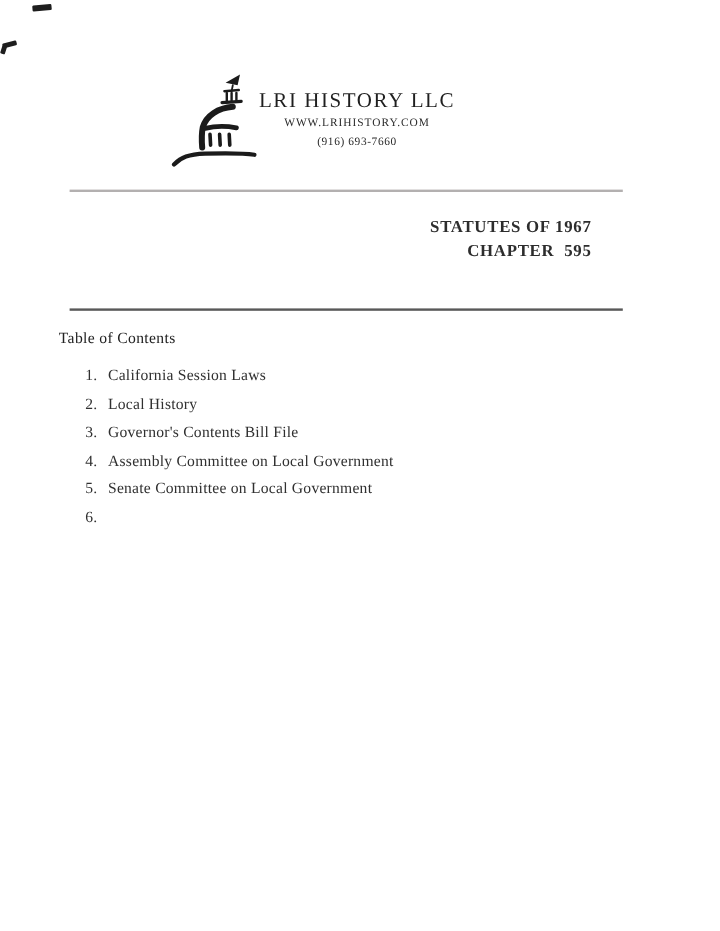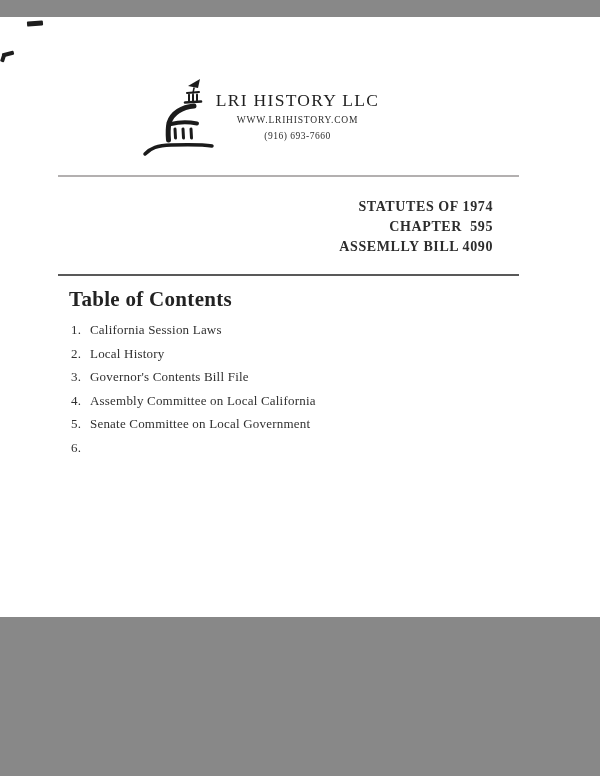--- a/index.html
+++ b/index.html
@@ -1,23 +1,23 @@
 <!DOCTYPE html>
 <html><head>
 <meta charset="utf-8">
 <style>
   html,body{margin:0;padding:0;background:#888;}
   .page{
     position:relative;
-    width:600px;height:600px;
+    width:600px;height:776px;
     background:#ffffff;
     overflow:hidden;
     font-family:"Liberation Serif", serif;
     color:#262626;
-    margin:17px auto;
+    margin:0 auto;
   }
   
   .artifact1{
     position:absolute;left:27px;top:4px;width:16px;height:5px;
     background:#1e1e1e;border-radius:1px;transform:rotate(-5deg);
   }
   .artifact2{
     position:absolute;left:1px;top:33px;width:13px;height:11px;
   }
   .artifact2 .a2a{position:absolute;left:1px;top:2px;width:12px;height:4px;background:#1e1e1e;transform:rotate(-14deg);border-radius:1px;}
@@ -52,22 +52,22 @@
     position:absolute;right:107px;top:180px;
     text-align:right;
     font-weight:bold;
     font-size:14px;line-height:20px;letter-spacing:0.6px;
     color:#2d2d2d;
   }
   .case-line{white-space:pre-wrap;}
 
   
   .toc-title{
-    position:absolute;left:69px;top:273px;
-    font-size:21px;font-weight:bold;letter-spacing:0.3px;
+    position:absolute;left:49px;top:273px;
+    font-size:13px;font-weight:normal;letter-spacing:0.3px;
     color:#222222;line-height:18px;
   }
   .toc-list{
     position:absolute;left:71px;top:305px;width:430px;
     list-style:none;margin:0;padding:0;
   }
   .toc-item{
     display:flex;
     font-size:13px;line-height:15px;letter-spacing:0.2px;
     color:#303030;
@@ -113,23 +113,22 @@
 
   <div class="header-text">
     <div class="company-name">LRI HISTORY LLC</div>
     <div class="contact-line contact-www">WWW.LRIHISTORY.COM</div>
     <div class="contact-line contact-phone">(916) 693-7660</div>
   </div>
 
   <div class="rule rule-top"></div>
 
   <div class="case-header">
-    <div class="case-line">STATUTES OF 1974</div>
+    <div class="case-line">STATUTES OF 1967</div>
     <div class="case-line">CHAPTER  595</div>
-    <div class="case-line">ASSEMLLY BILL 4090</div>
   </div>
 
   <div class="rule rule-mid"></div>
 
   <div class="toc-title">Table of Contents</div>
 
   <ol class="toc-list">
     <li class="toc-item">
       <span class="toc-num">1.</span>
       <span class="toc-label">California Session Laws</span>
@@ -137,21 +136,21 @@
     <li class="toc-item">
       <span class="toc-num">2.</span>
       <span class="toc-label">Local History</span>
     </li>
     <li class="toc-item">
       <span class="toc-num">3.</span>
       <span class="toc-label">Governor's Contents Bill File</span>
     </li>
     <li class="toc-item">
       <span class="toc-num">4.</span>
-      <span class="toc-label">Assembly Committee on Local California</span>
+      <span class="toc-label">Assembly Committee on Local Government</span>
     </li>
     <li class="toc-item">
       <span class="toc-num">5.</span>
       <span class="toc-label">Senate Committee on Local Government</span>
     </li>
     <li class="toc-item">
       <span class="toc-num">6.</span>
     </li>
   </ol>
 

